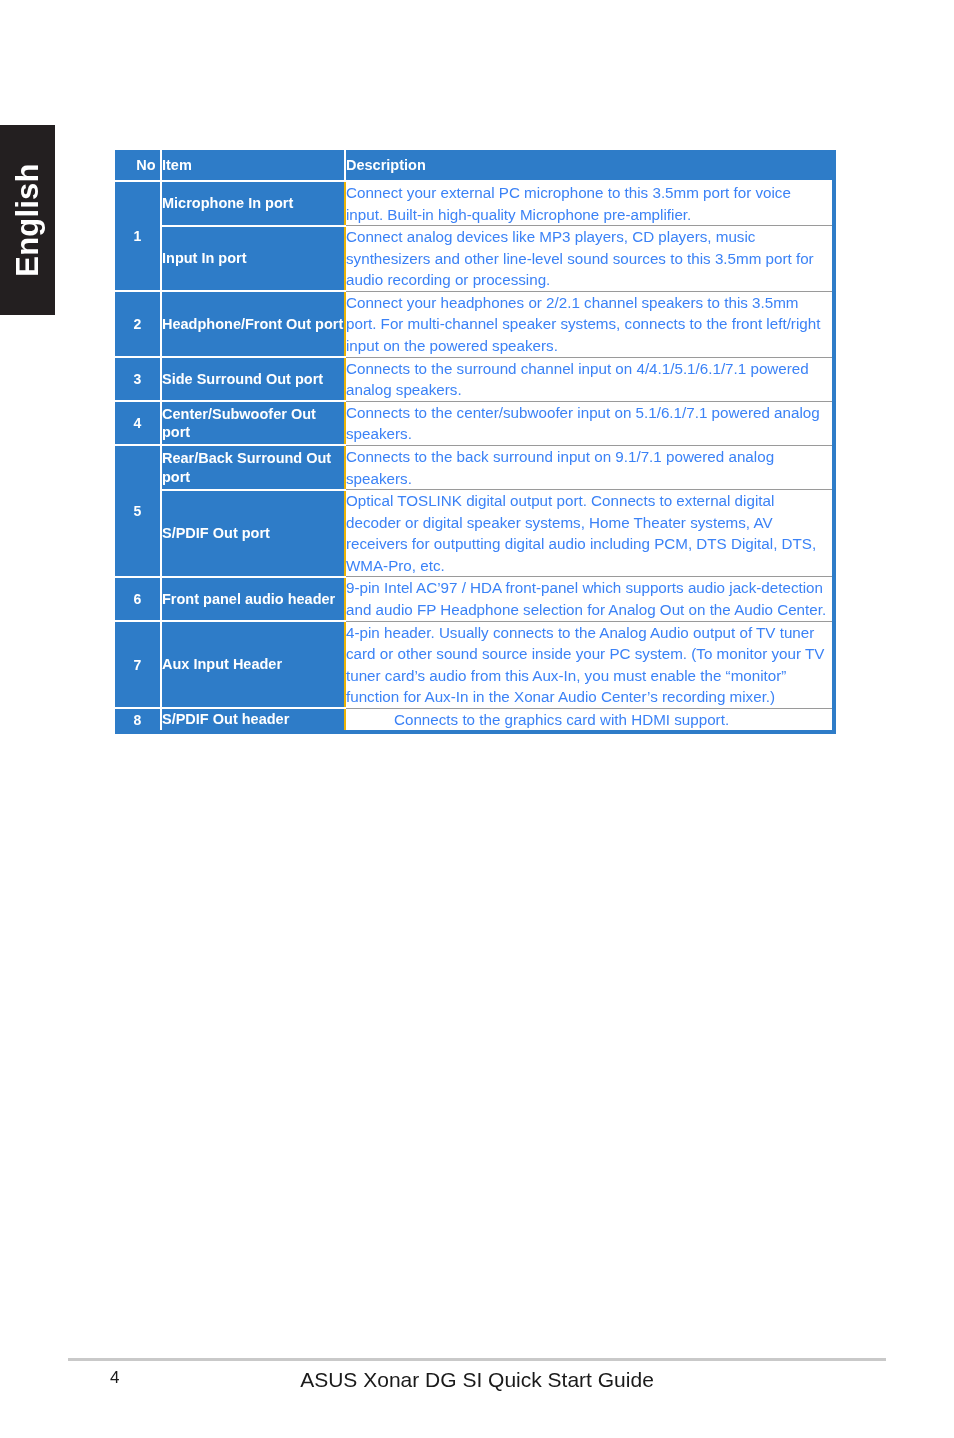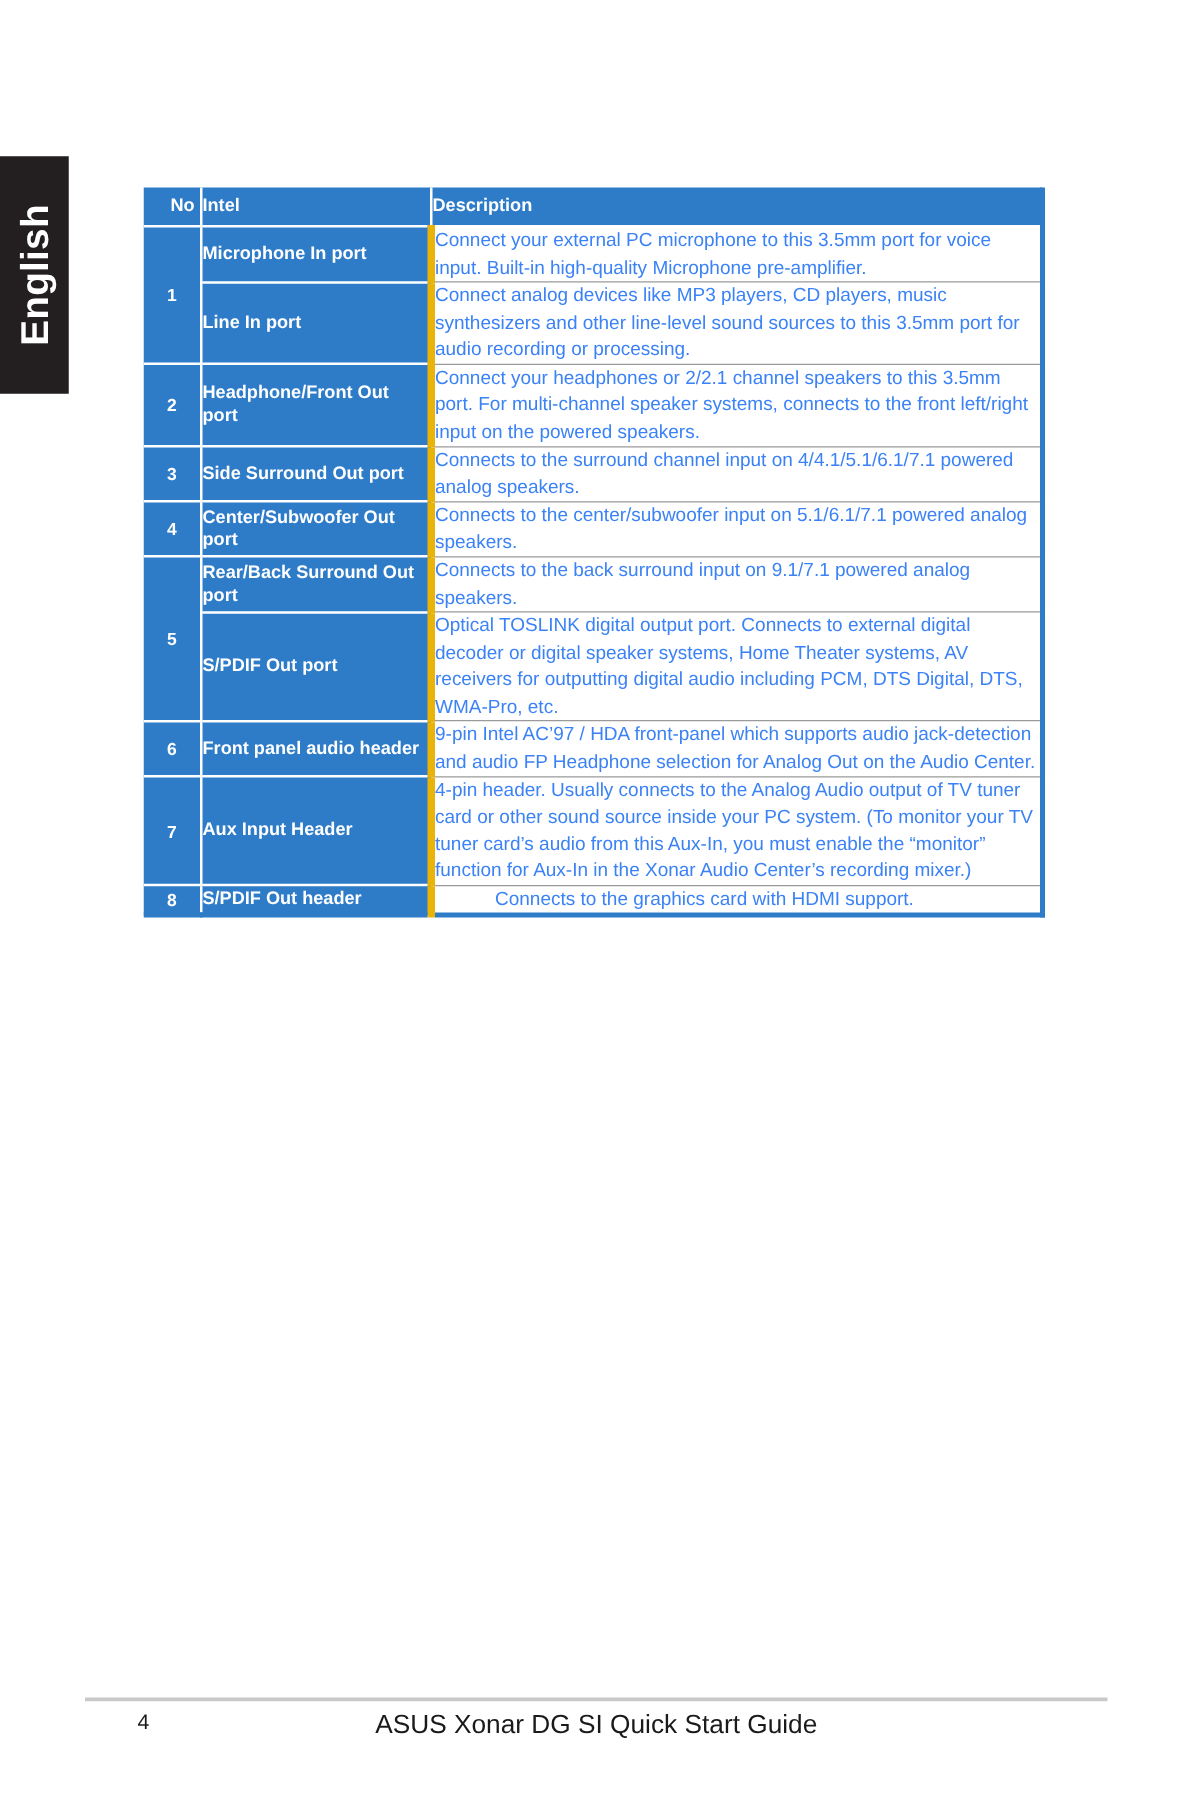--- a/index.html
+++ b/index.html
@@ -96,21 +96,21 @@
     border-bottom: 2px solid #ffffff;
   }
   
   td.item-cell {
     background: #2e7cc8;
     color: #ffffff;
     font-size: 14.5px;
     font-weight: bold;
     line-height: 1.30;
     padding: 9px 8px 9px 9px;
-    border-right: 6px solid #eab308;
+    border-right: 2px solid #eab308;
     border-bottom: 2px solid #ffffff;
   }
   
   td.desc-cell {
     background: #ffffff;
     color: #3b82f6;
     font-size: 15.2px;
     line-height: 1.42;
     padding: 9px 10px 10px 9px;
     border-bottom: 1.5px solid #9a9a9a;
@@ -158,32 +158,32 @@
 <div class="table-wrap">
   <table class="spec">
     <colgroup>
       <col class="c-no">
       <col class="c-item">
       <col class="c-desc">
     </colgroup>
     <thead>
       <tr class="hdr">
         <th class="no-col">No</th>
-        <th class="item-col">Intel</th>
+        <th class="item-col">Item</th>
         <th class="desc-col">Description</th>
       </tr>
     </thead>
     <tbody id="table-body">
         <tr>
           <td class="no-cell" rowspan="2">1</td>
           <td class="item-cell">Microphone In port</td>
           <td class="desc-cell">Connect your external PC microphone to this 3.5mm port for voice input. Built-in high-quality Microphone pre-amplifier.</td>
         </tr>
         <tr>
-          <td class="item-cell">Line In port</td>
+          <td class="item-cell">Input In port</td>
           <td class="desc-cell">Connect analog devices like MP3 players, CD players, music synthesizers and other line-level sound sources to this 3.5mm port for audio recording or processing.</td>
         </tr>
         <tr>
           <td class="no-cell">2</td>
           <td class="item-cell">Headphone/Front Out port</td>
           <td class="desc-cell">Connect your headphones or 2/2.1 channel speakers to this 3.5mm port. For multi-channel speaker systems, connects to the front left/right input on the powered speakers.</td>
         </tr>
         <tr>
           <td class="no-cell">3</td>
           <td class="item-cell">Side Surround Out port</td>

